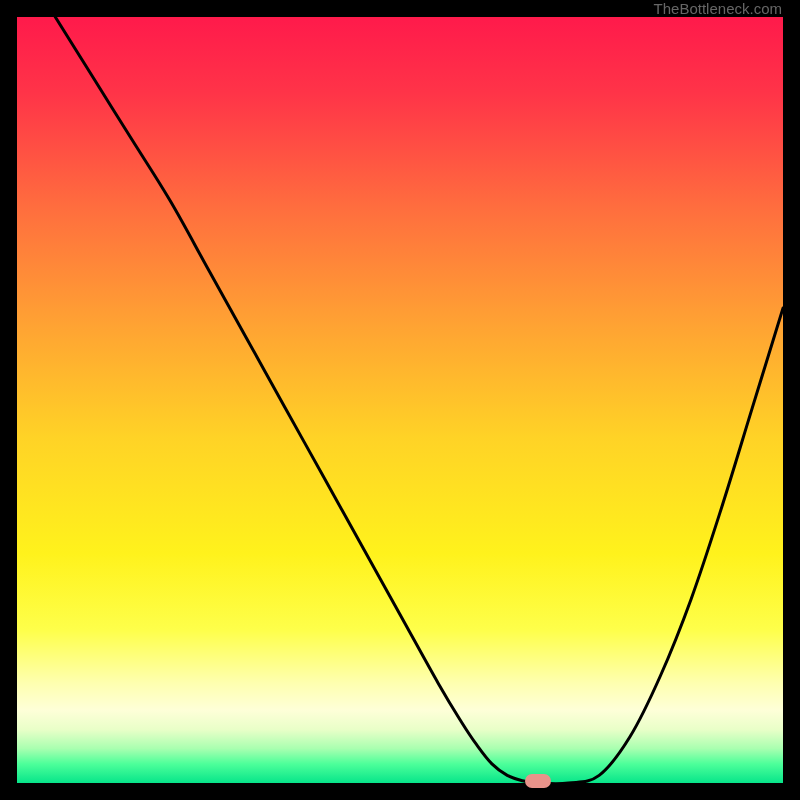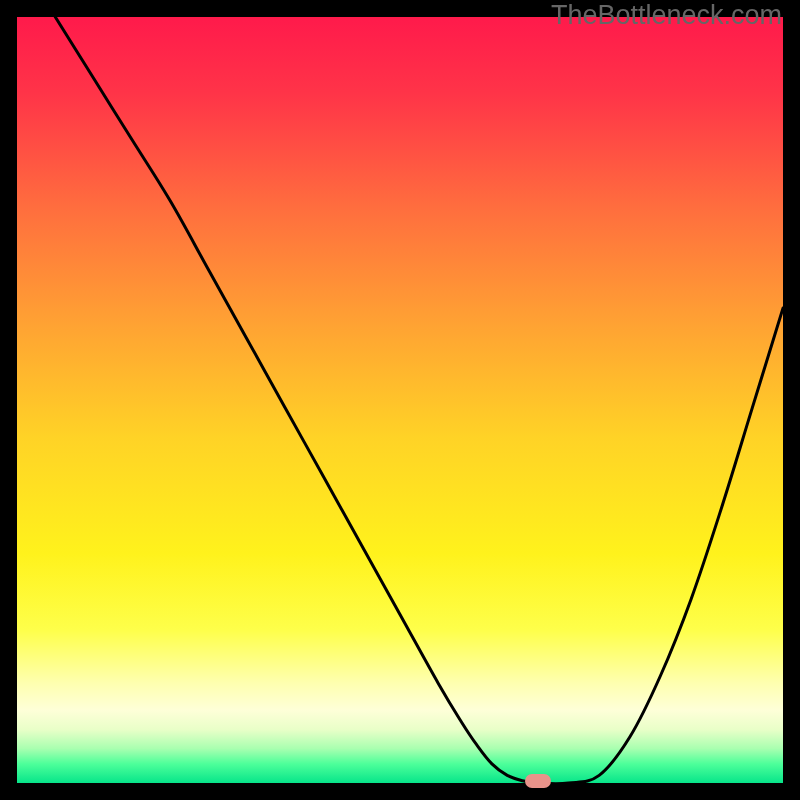--- a/index.html
+++ b/index.html
@@ -26,21 +26,21 @@
     
   }
   svg {
     display: block;
   }
   .watermark {
     position: absolute;
     top: 0px;
     right: 18px;
     color: #666666;
-    font-size: 27px;
+    font-size: 15px;
     font-weight: 500;
     font-family: Arial, Helvetica, sans-serif;
     letter-spacing: 0px;
     user-select: none;
   }
   .marker {
     position: absolute;
     width: 26px;
     height: 14px;
     background: #e8938a;

